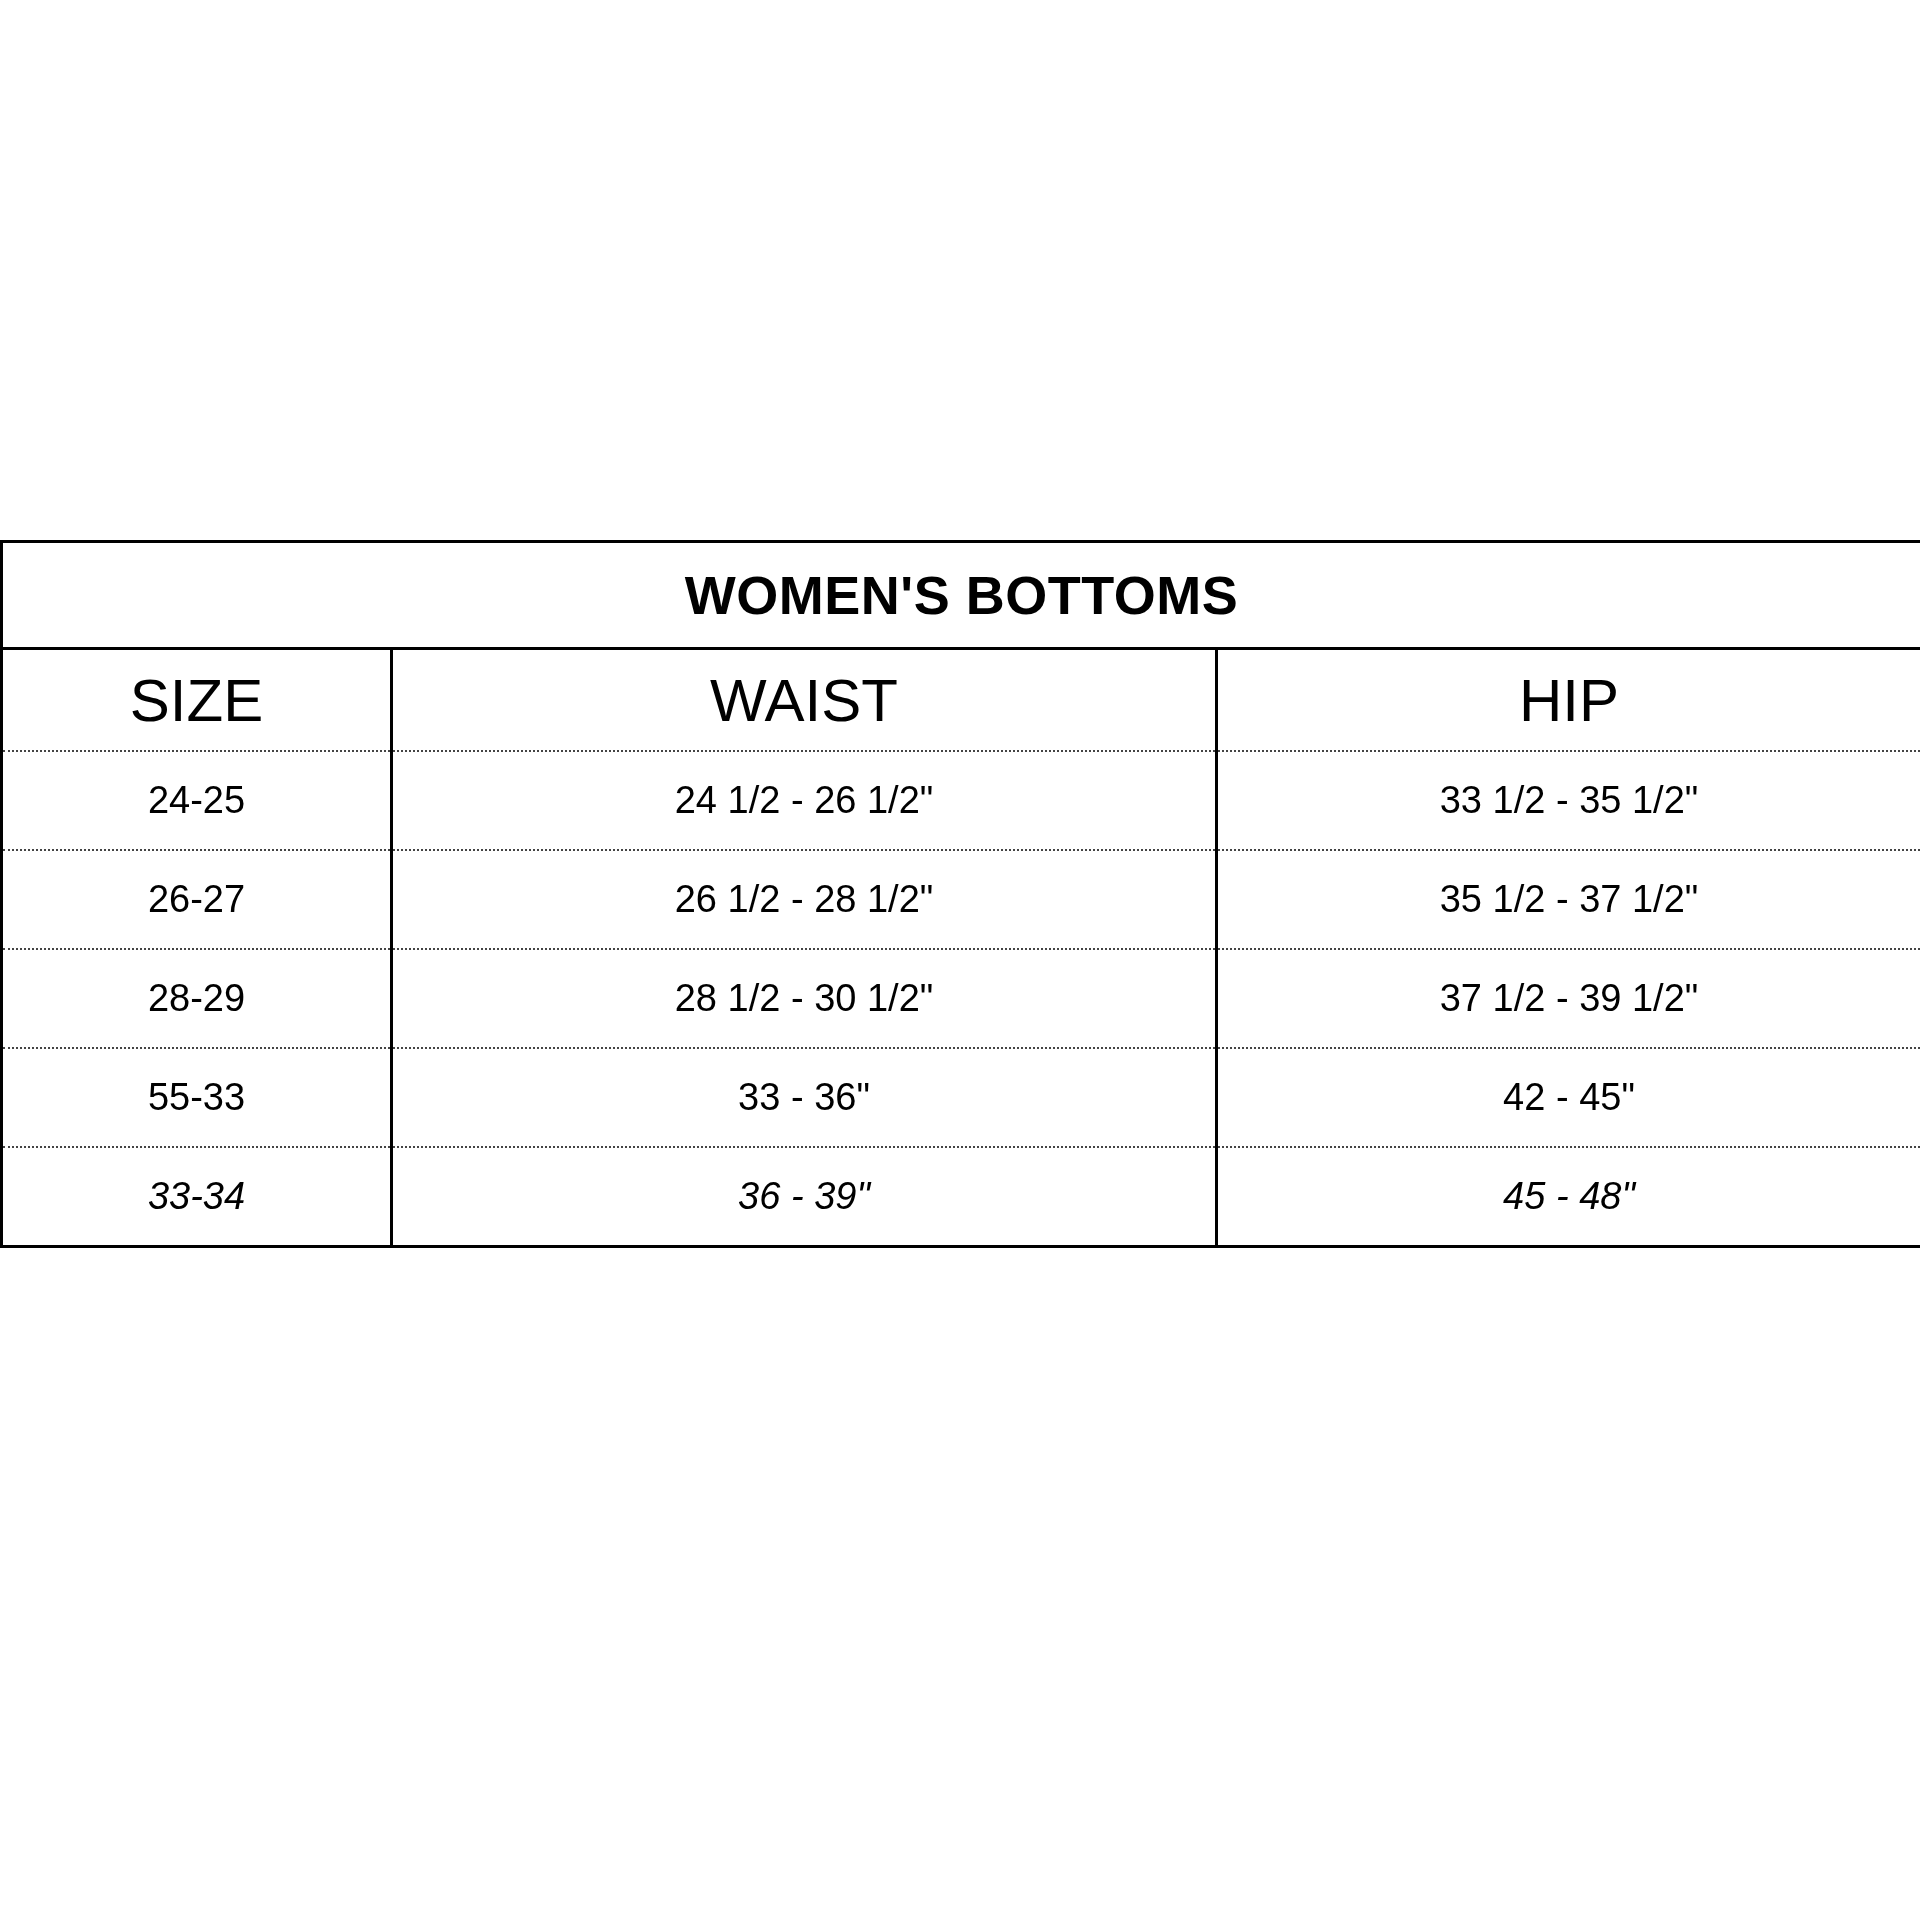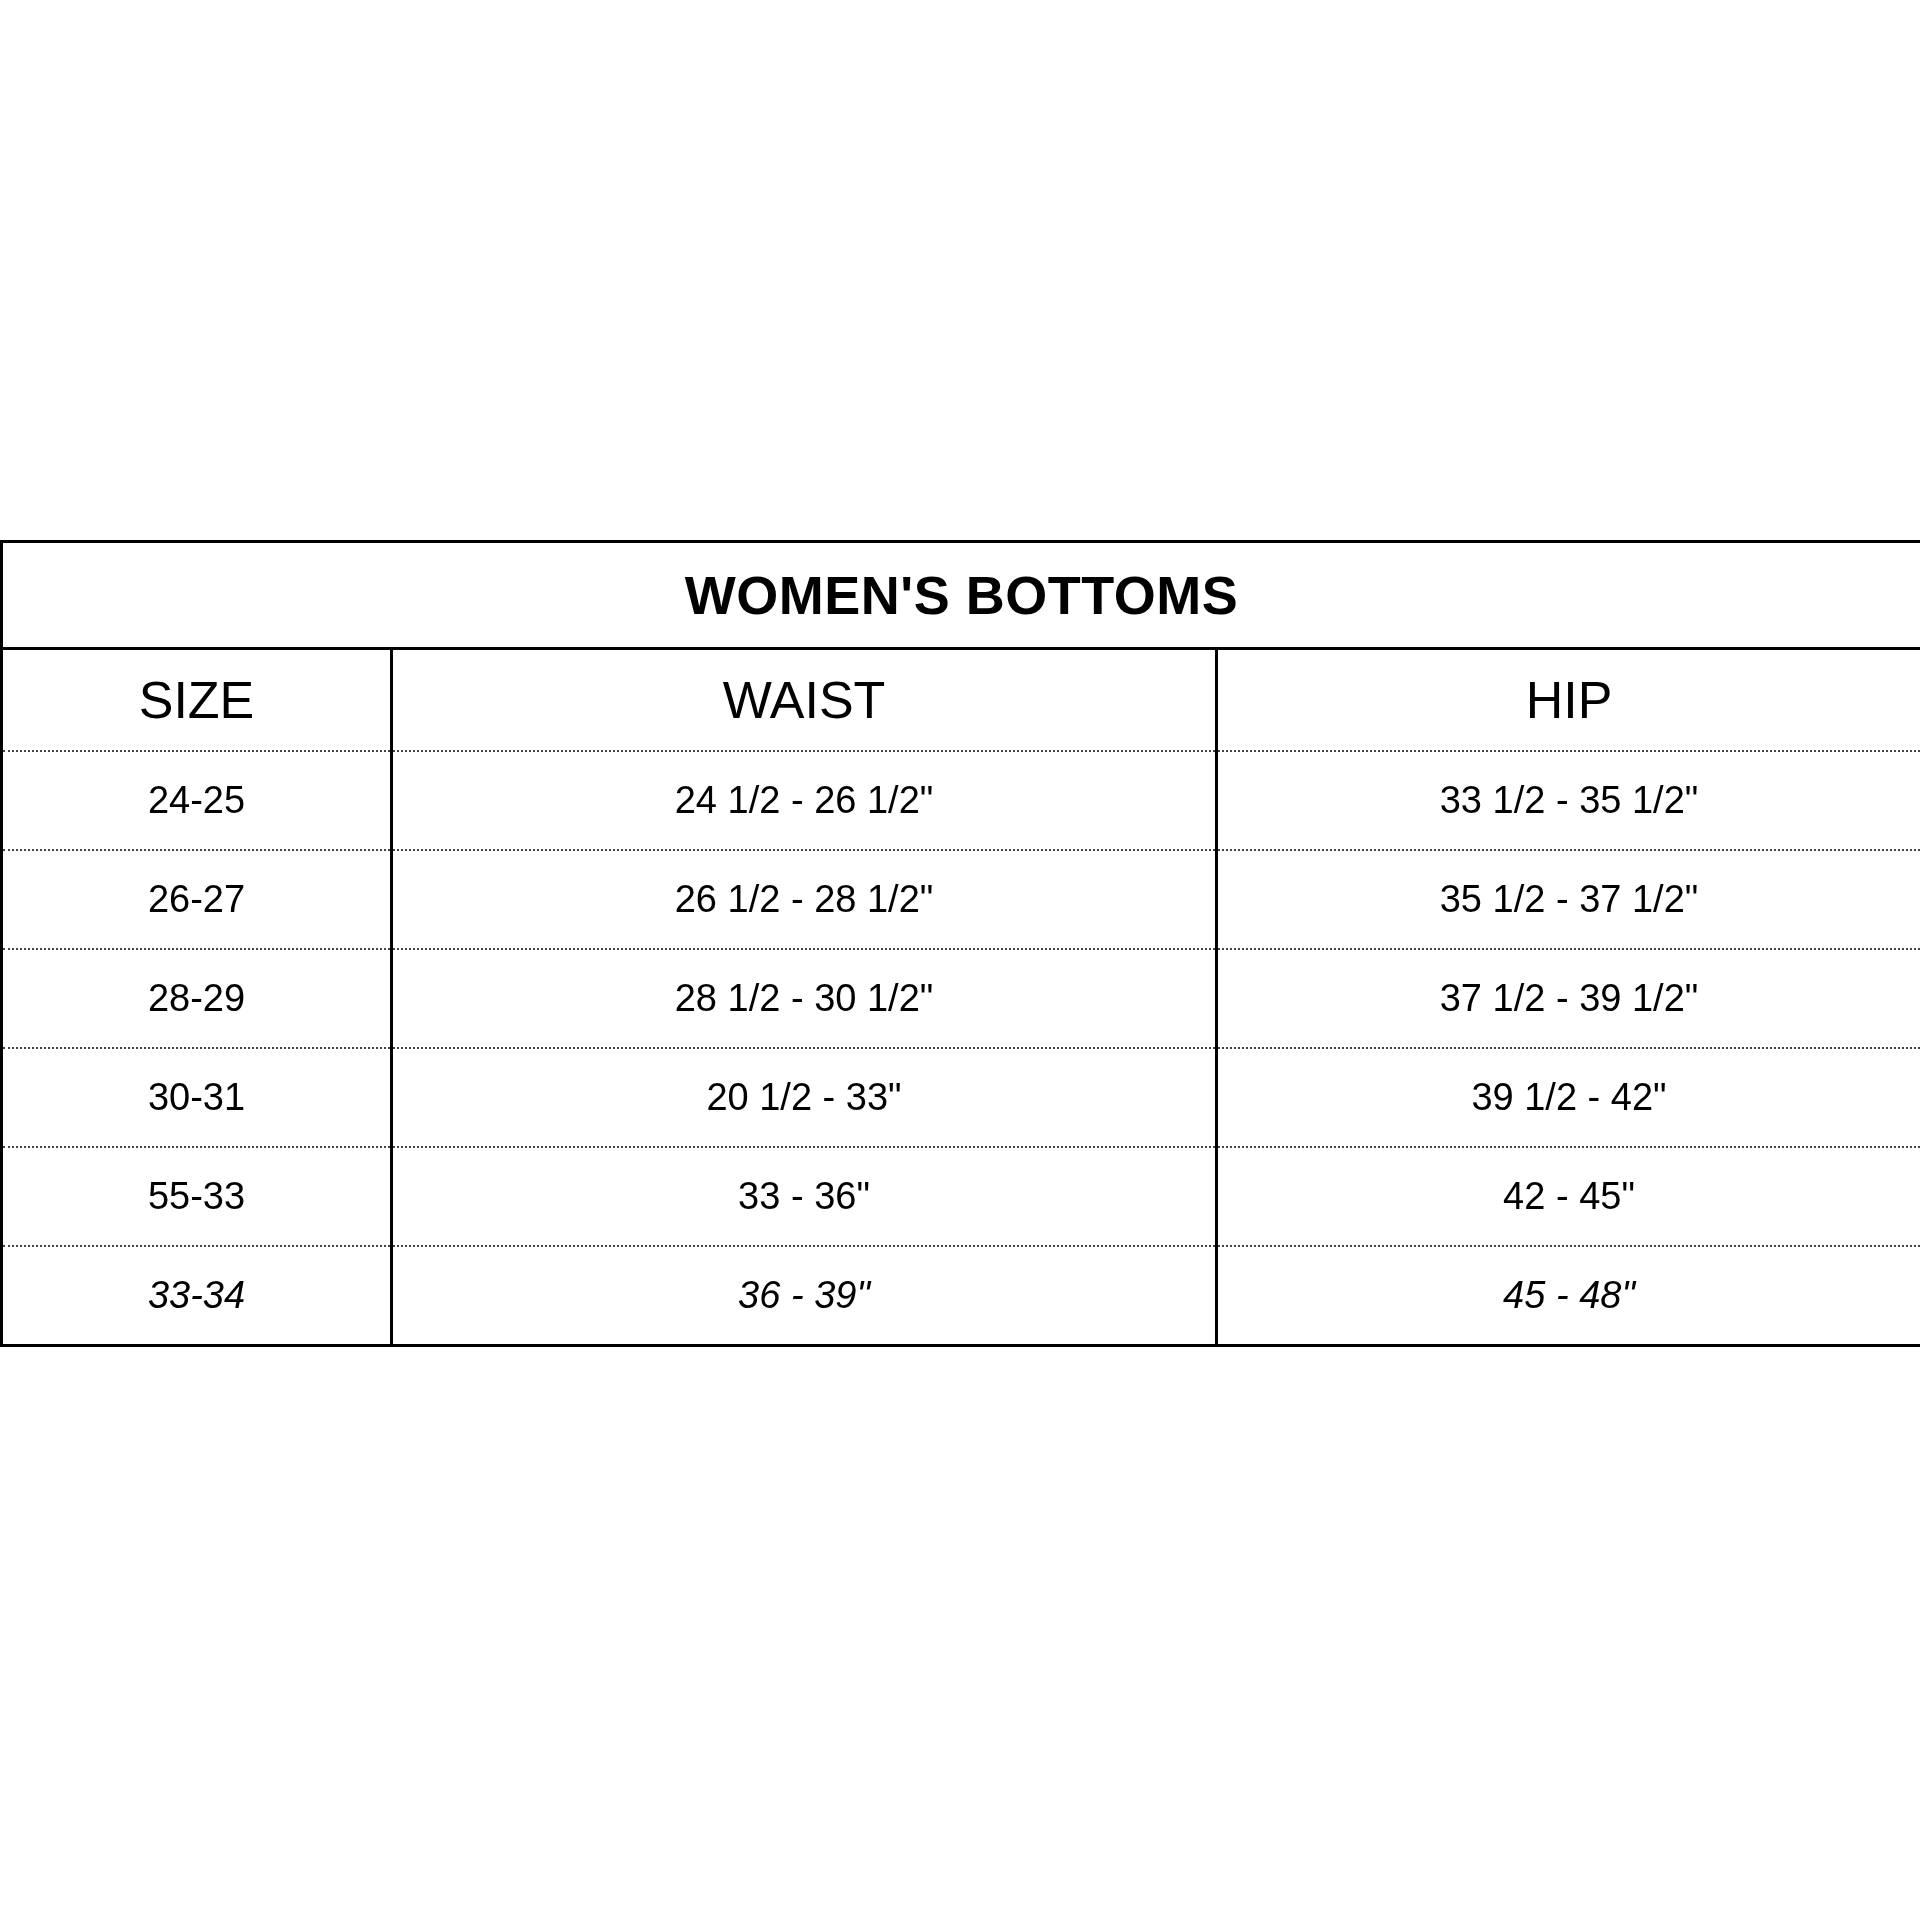--- a/index.html
+++ b/index.html
@@ -45,21 +45,21 @@
     letter-spacing: 0.5px;
     border-top: 3px solid #000;
     border-bottom: 3px solid #000;
     border-left: 3px solid #000;
     border-right: 3px solid #000;
   }
 
   
   .head-cell {
     height: 100px;
-    font-size: 52px;
+    font-size: 60px;
     font-weight: normal;
     border-bottom: 2px dotted #444;
   }
 
   
   .data-cell {
     height: 97px;
     font-size: 38px;
     font-weight: normal;
     border-bottom: 2px dotted #444;
@@ -110,25 +110,20 @@
         <td class="data-cell col-size">26-27</td>
         <td class="data-cell col-waist">26 1/2 - 28 1/2"</td>
         <td class="data-cell col-hip">35 1/2 - 37 1/2"</td>
       </tr>
       <tr>
         <td class="data-cell col-size">28-29</td>
         <td class="data-cell col-waist">28 1/2 - 30 1/2"</td>
         <td class="data-cell col-hip">37 1/2 - 39 1/2"</td>
       </tr>
       <tr>
-        <td class="data-cell col-size">30-31</td>
-        <td class="data-cell col-waist">20 1/2 - 33"</td>
-        <td class="data-cell col-hip">39 1/2 - 42"</td>
-      </tr>
-      <tr>
         <td class="data-cell col-size">55-33</td>
         <td class="data-cell col-waist">33 - 36"</td>
         <td class="data-cell col-hip">42 - 45"</td>
       </tr>
       <tr class="last-row">
         <td class="data-cell col-size">33-34</td>
         <td class="data-cell col-waist">36 - 39"</td>
         <td class="data-cell col-hip">45 - 48"</td>
       </tr>
     </tbody>

